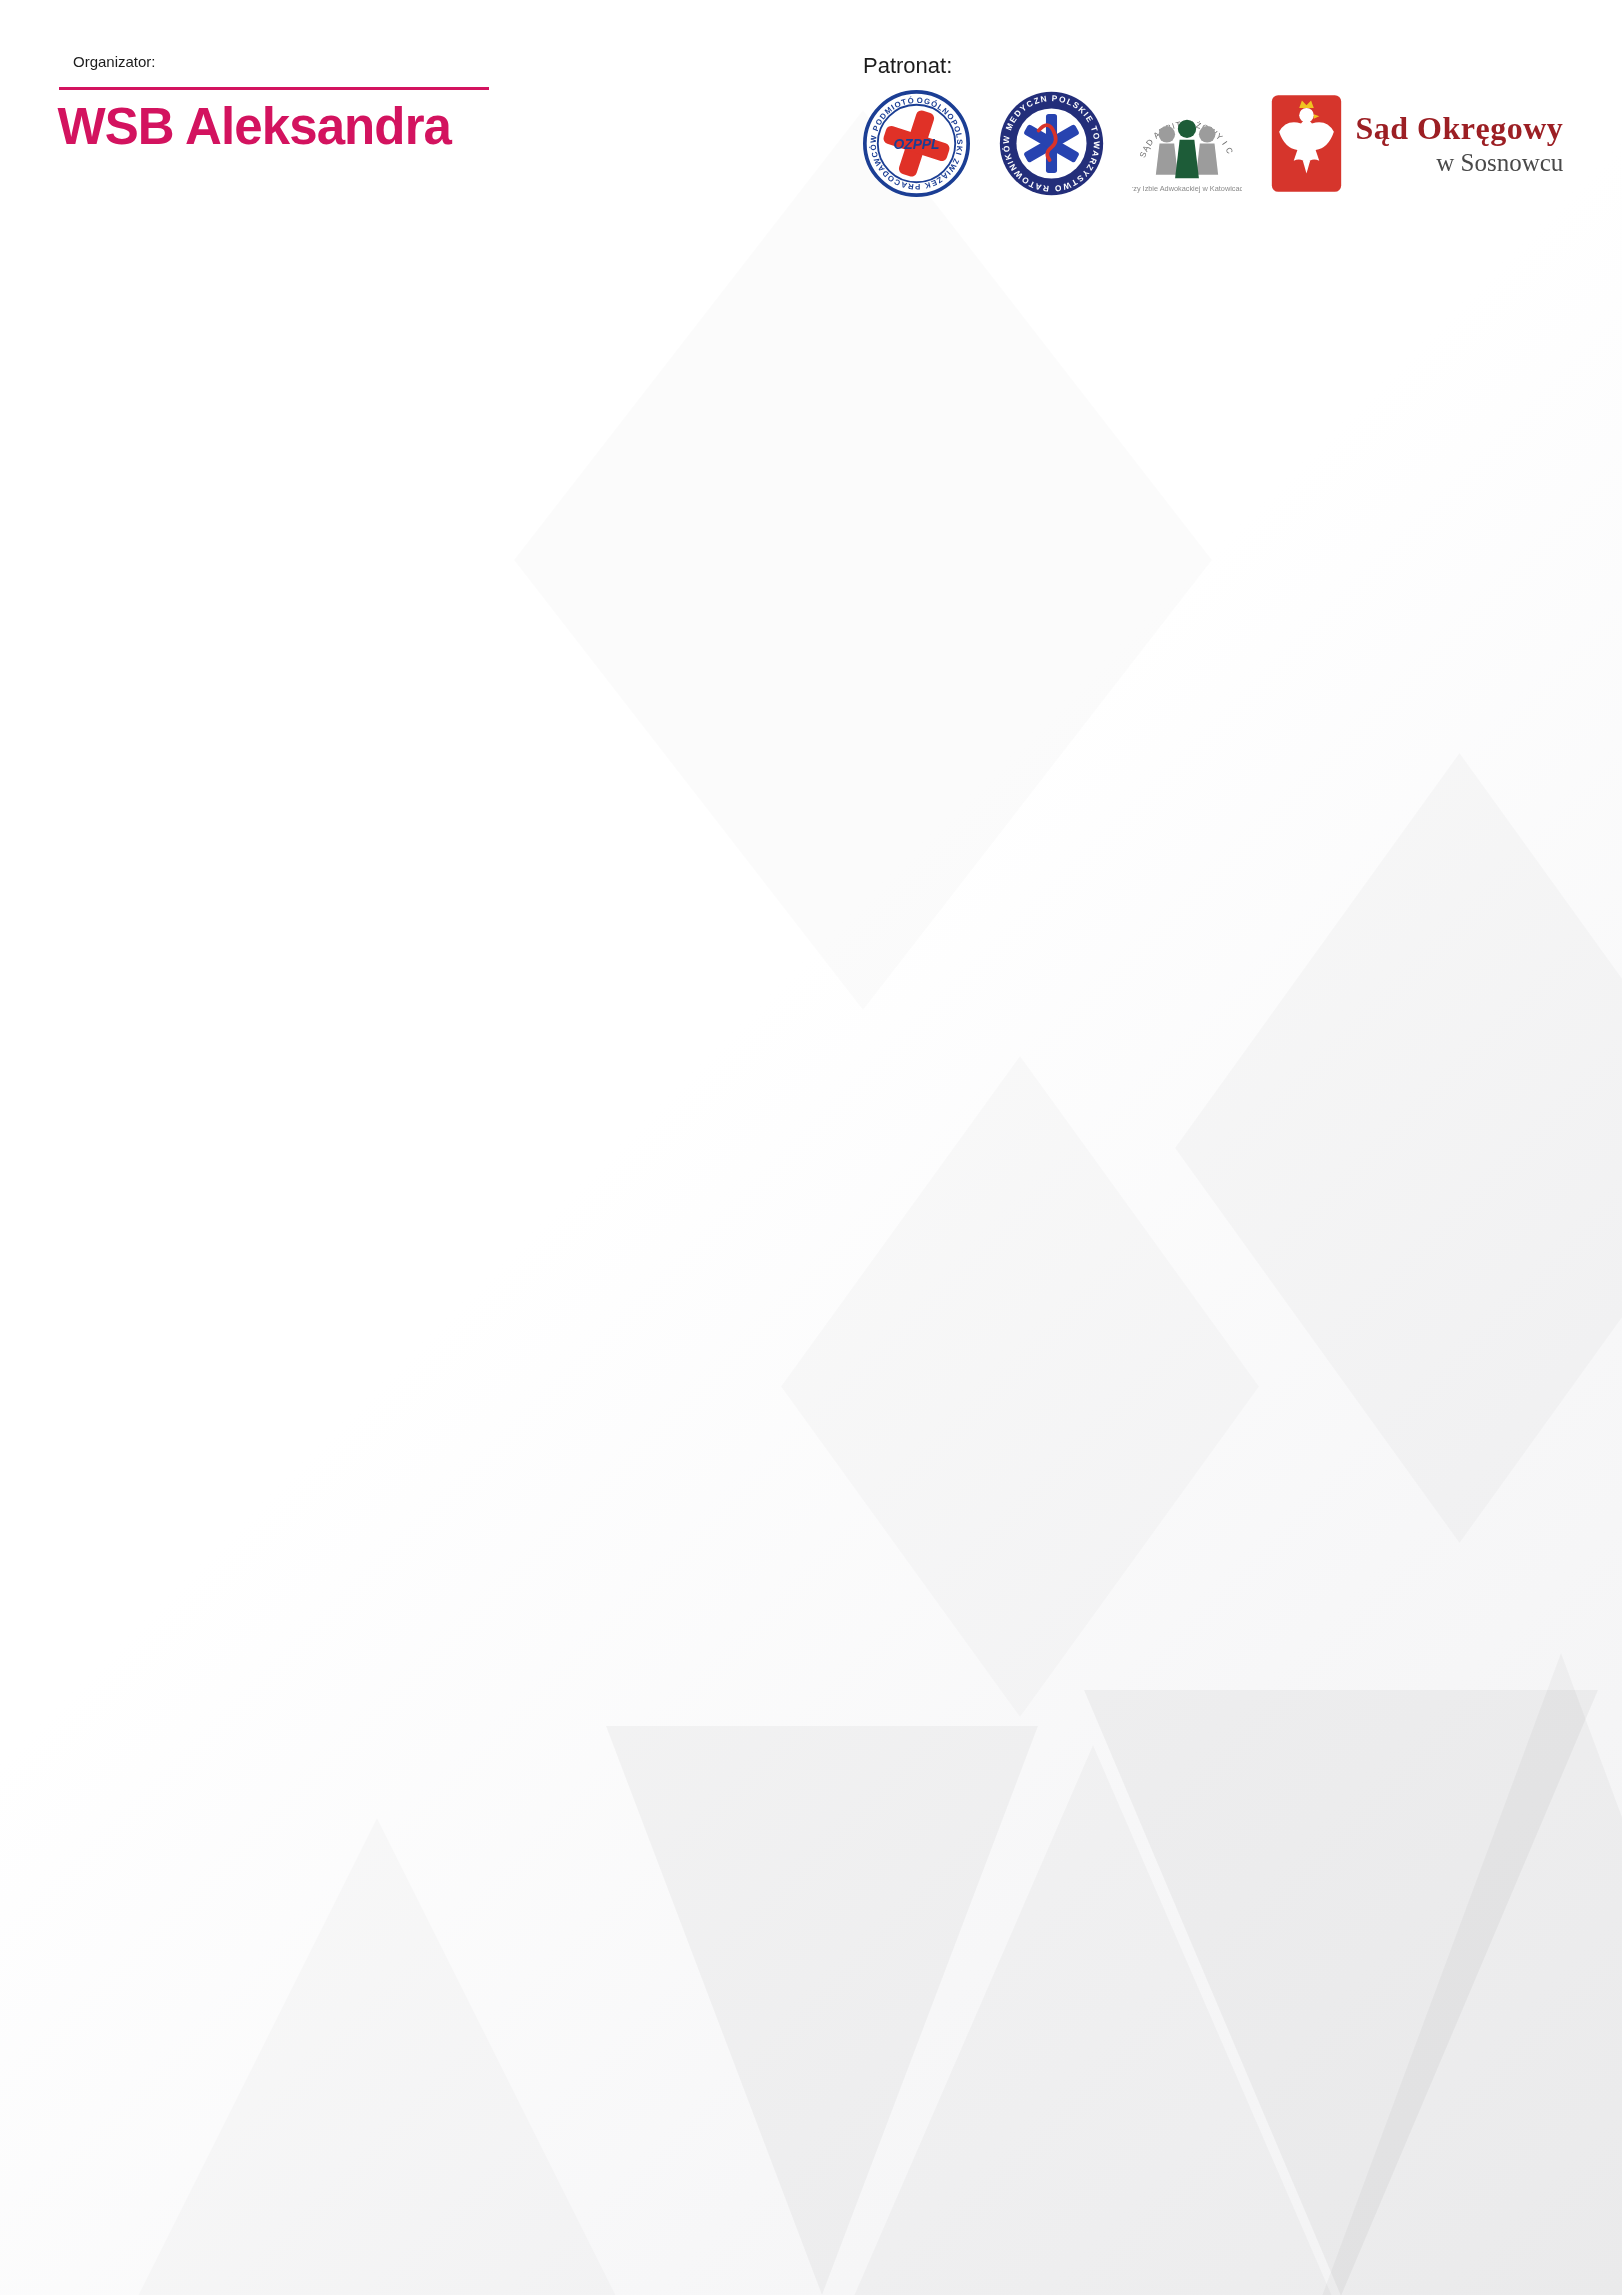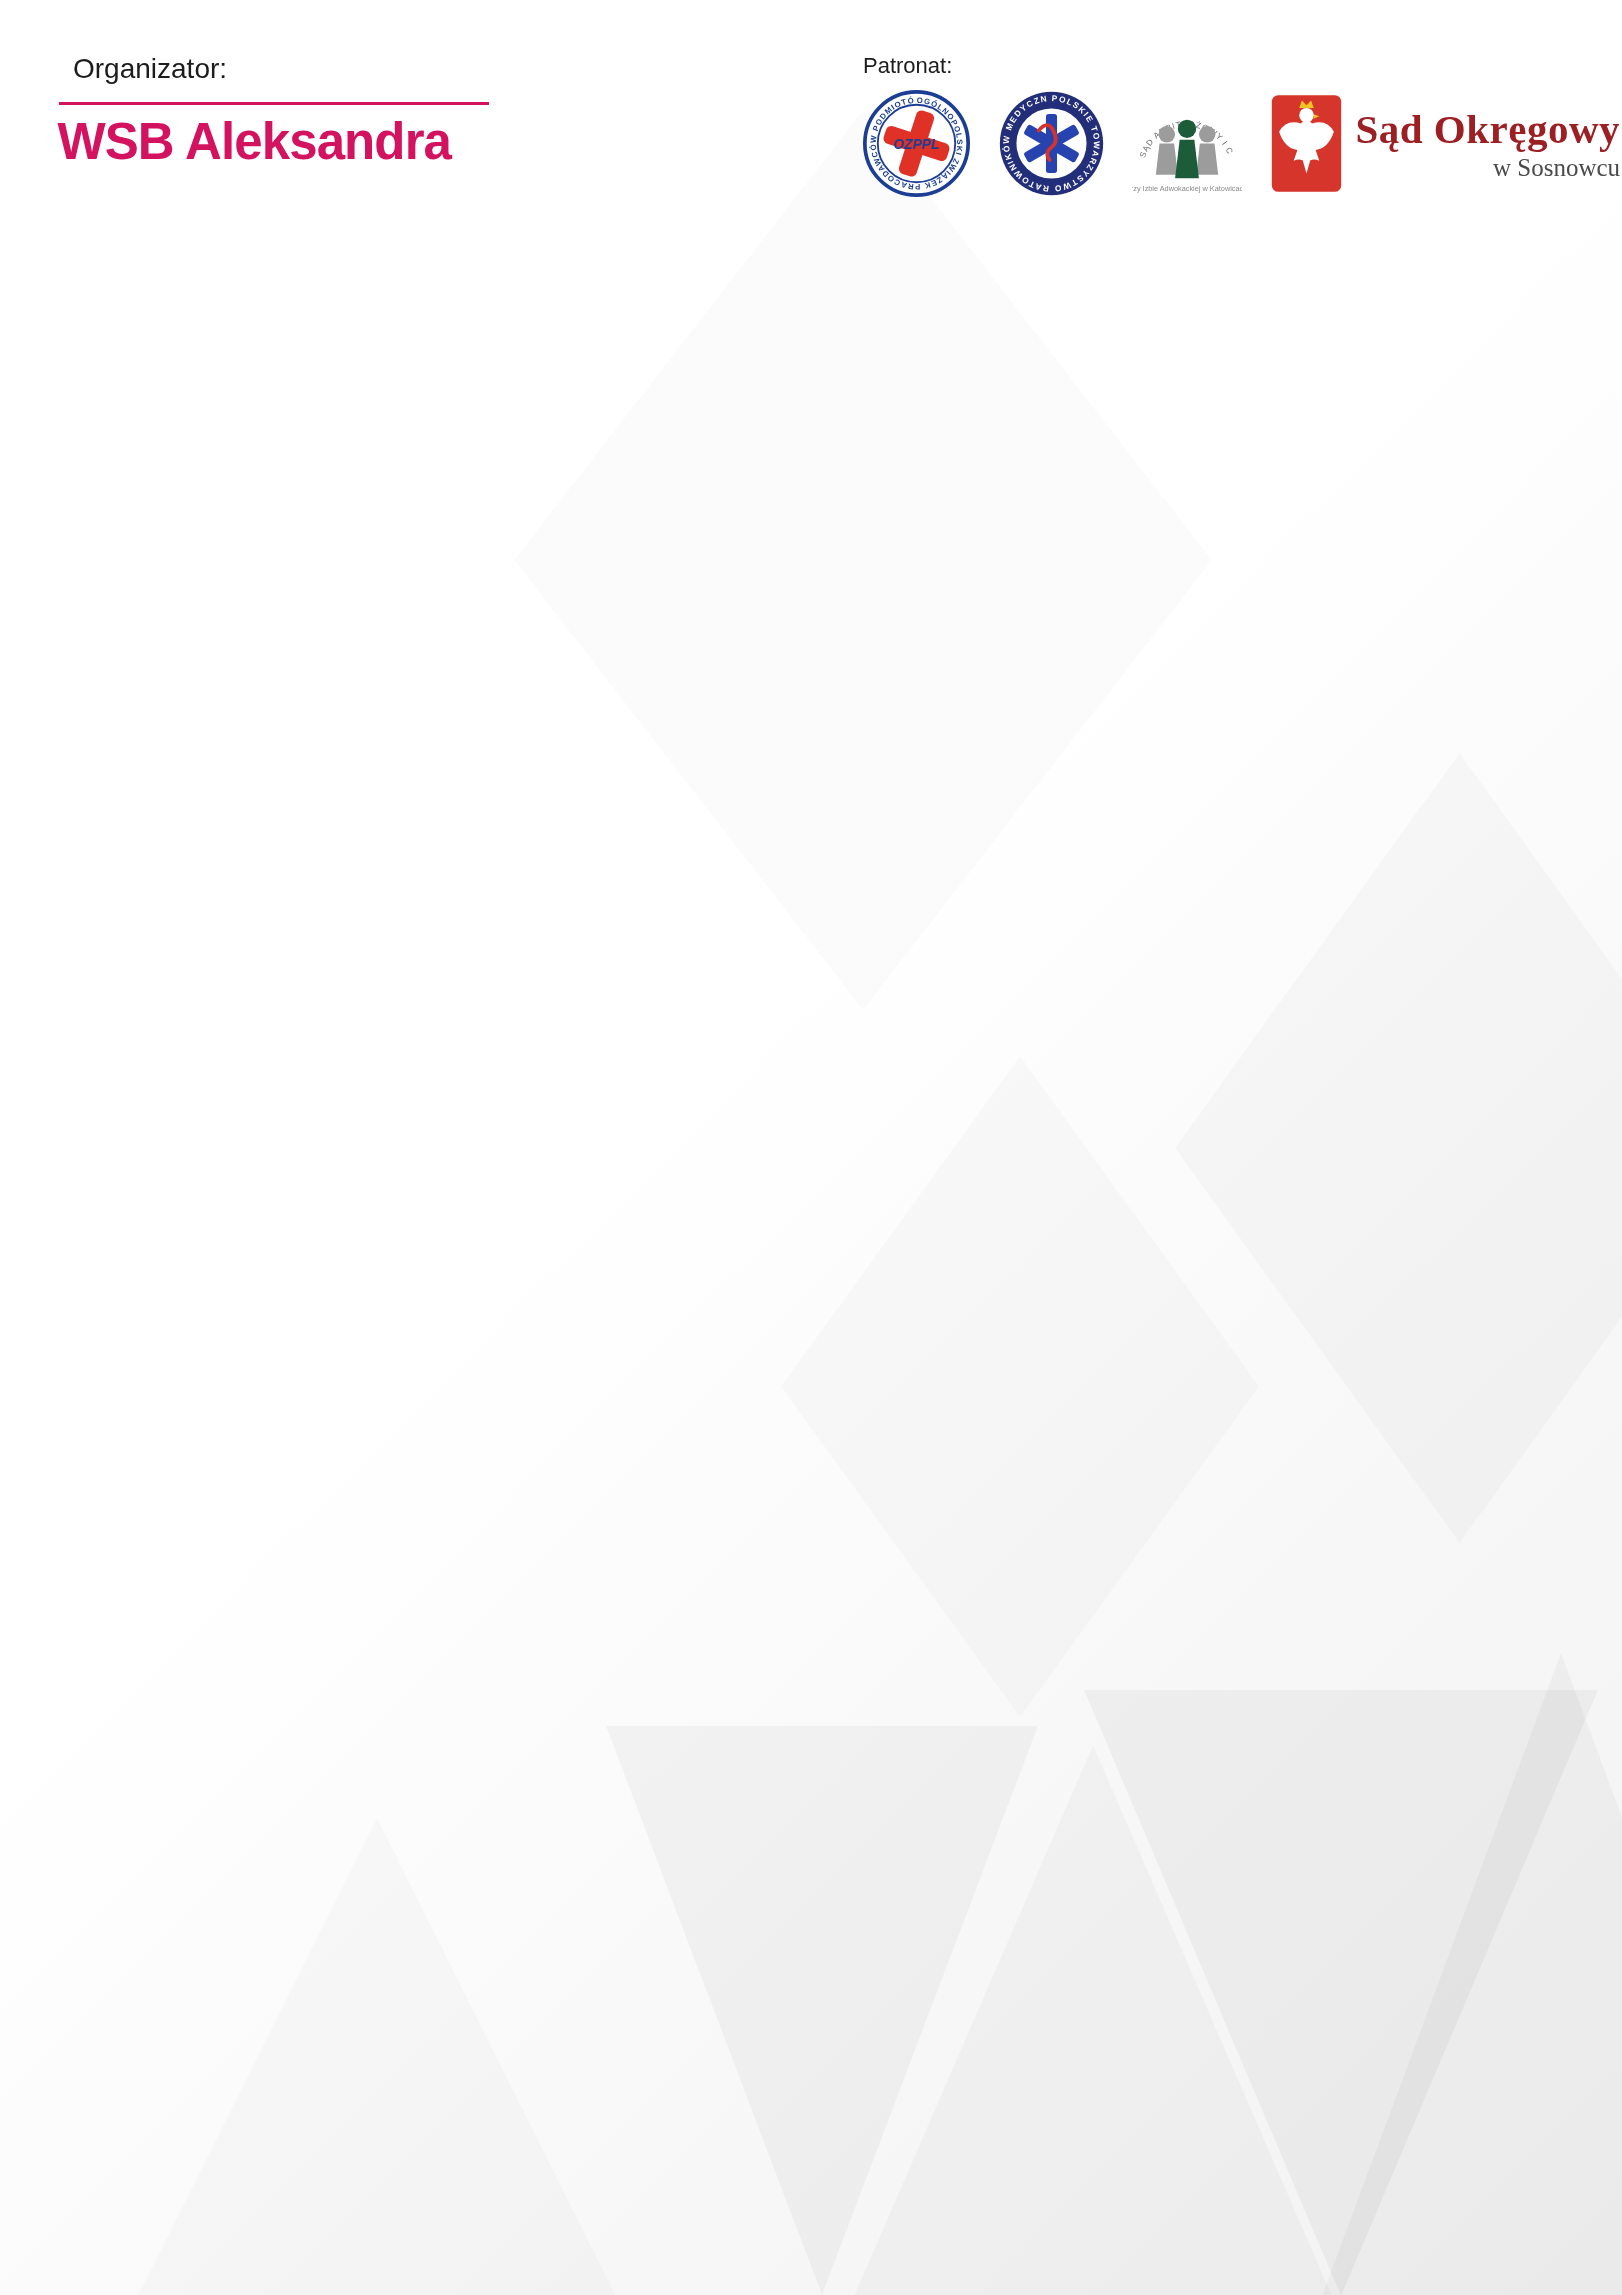--- a/index.html
+++ b/index.html
@@ -29,30 +29,30 @@
   .tri-u2{left:854px;top:1745px;width:478px;height:551px;background:rgba(0,0,0,.028);
     clip-path:polygon(50% 0,100% 100%,0 100%);}
   .tri-v2{left:1084px;top:1690px;width:514px;height:606px;background:rgba(0,0,0,.04);
     clip-path:polygon(0 0,100% 0,50% 100%);}
   .tri-u3{left:1322px;top:1653px;width:478px;height:643px;background:rgba(0,0,0,.03);
     clip-path:polygon(50% 0,100% 100%,0 100%);}
 
   
   .header{position:relative;height:285px;}
   .org-col{position:absolute;left:73px;top:53px;}
-  .org-label{font-size:28px;color:#1c1c1c;}
+  .org-label{font-size:15px;color:#1c1c1c;}
   .wsb-logo{margin-top:16.5px;margin-left:-15.6px;}
   .wsb-line1,.wsb-line2{font-size:51px;font-weight:700;color:#d3135f;line-height:1.0;letter-spacing:-0.9px;}
   .wsb-rule{width:430px;height:3.7px;background:#d3135f;margin:13px 0 11px 1.8px;}
   .patron-col{position:absolute;left:863px;top:53px;}
   .patron-label{font-size:22px;color:#1c1c1c;}
   .patron-row{display:flex;align-items:center;gap:27.5px;margin-top:11px;}
   .plogo{flex:0 0 auto;}
   .court-text{margin-left:13px;font-family:"Liberation Serif","DejaVu Serif",serif;}
-  .court-title{font-size:41px;font-weight:700;color:#9c1f24;letter-spacing:0.5px;}
+  .court-title{font-size:32px;font-weight:700;color:#9c1f24;letter-spacing:0.5px;}
   .court-sub{font-size:25px;color:#4a4a4a;text-align:right;margin-top:1.8px;}
 
   
   .title-block{margin-left:58px;}
   .kicker{font-size:38px;color:#1d1d1d;margin-top:57px;}
   .main-title{font-size:60px;font-weight:700;color:#2a9fd8;margin-top:18.4px;letter-spacing:0;}
 
   
   .details{margin:0 55px 0 58px;font-size:24px;line-height:34px;}
   .drow{display:flex;align-items:flex-start;}

